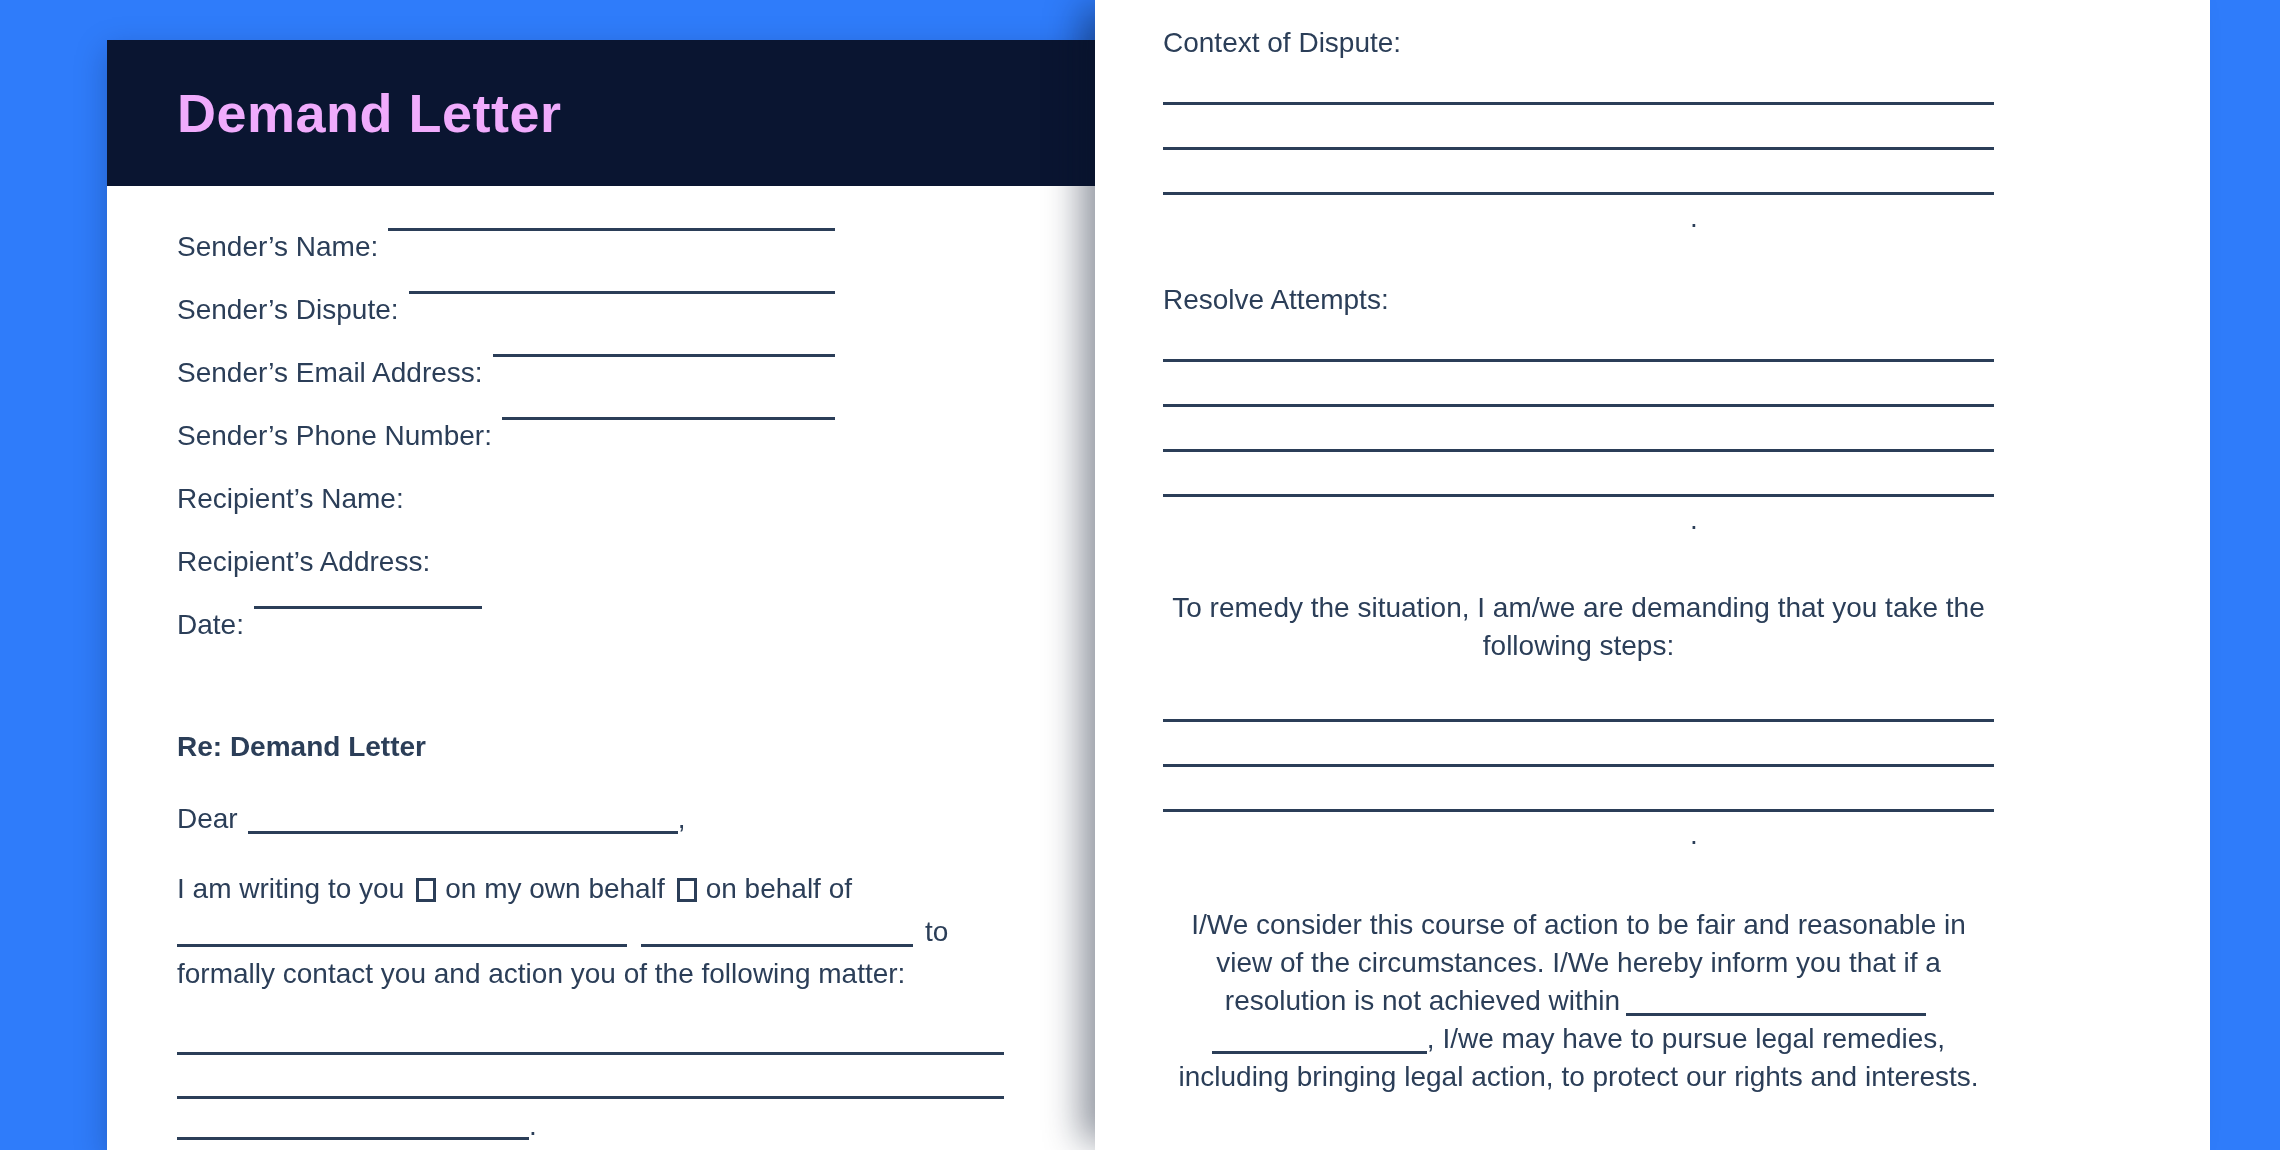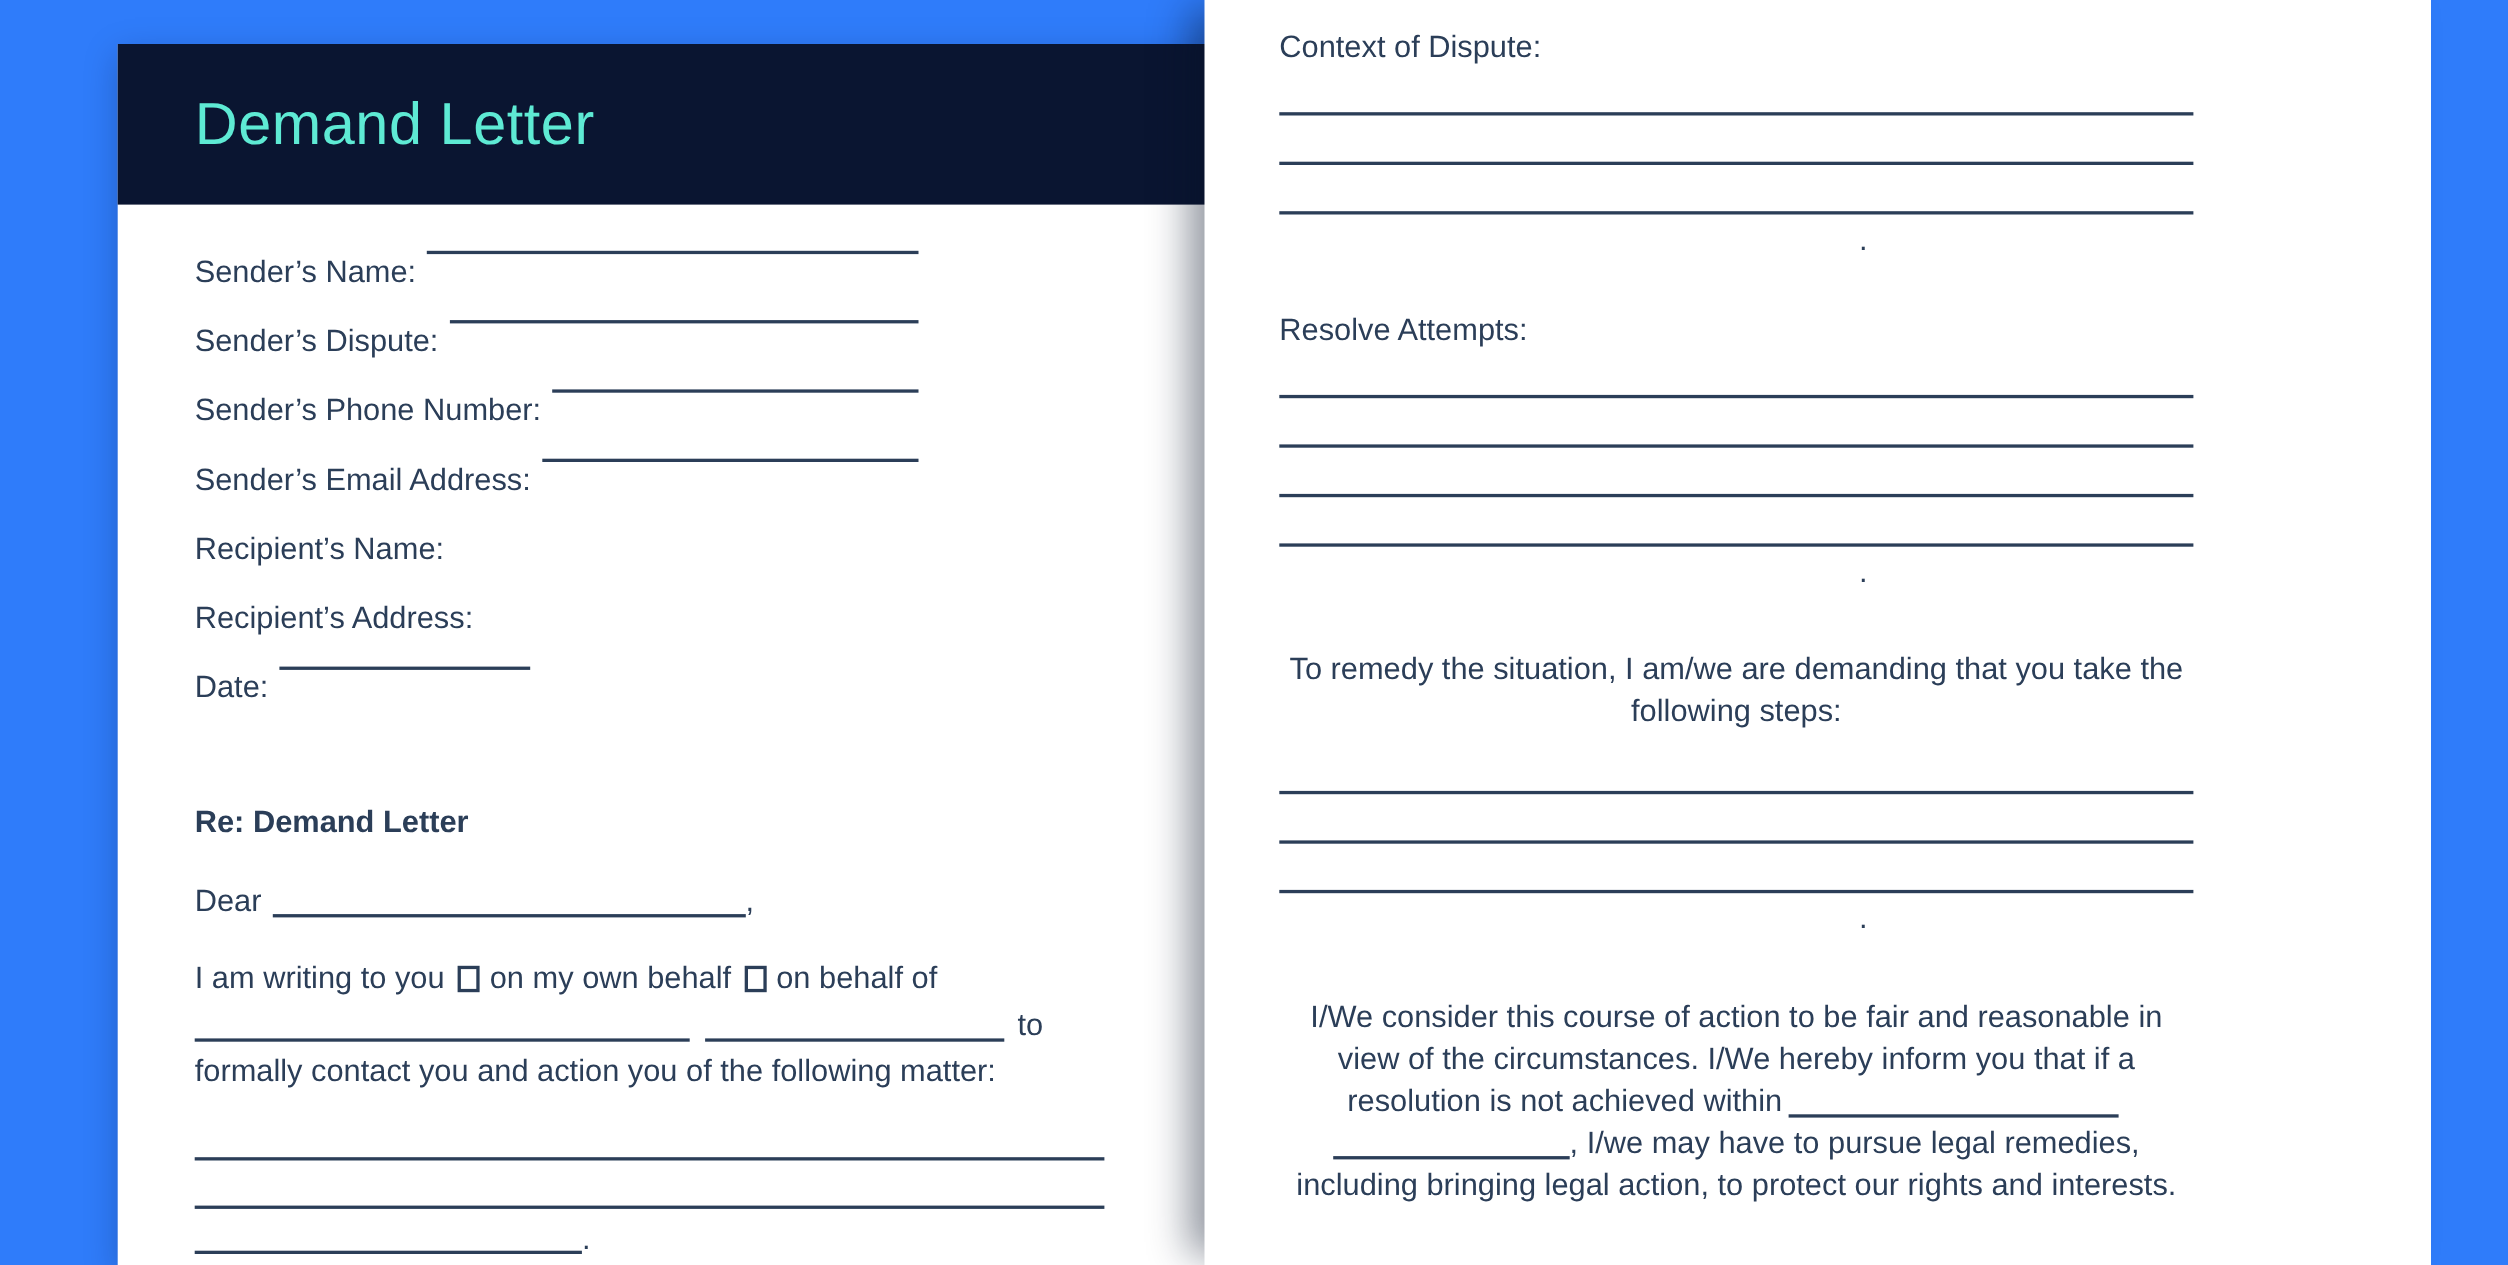--- a/index.html
+++ b/index.html
@@ -18,21 +18,21 @@
   .page-right{
     left:1095px;top:0;width:1115px;height:1150px;
     box-shadow:-22px 0 34px -8px rgba(7,17,40,.45);
     z-index:2;
   }
   .page-header{
     height:146px;background:#0a1531;display:flex;align-items:center;
     padding-left:70px;box-sizing:border-box;
   }
   .title{
-    margin:0;color:#5eead4;font-size:54px;font-weight:400;letter-spacing:.5px;
+    margin:0;color:#f0abfc;font-size:54px;font-weight:700;letter-spacing:.5px;
   }
   .page-body{
     padding:42px 217px 0 70px;font-size:28px;line-height:38px;
   }
   .page-body-right{
     padding:26px 216px 0 68px;font-size:28px;line-height:38px;
   }
   
   .field-row{display:flex;align-items:flex-start;height:36px;margin-bottom:27px;}
   .field-row .label{white-space:nowrap;}
@@ -86,25 +86,25 @@
 
       <div class="field-row w-sender">
         <span class="label">Sender’s Name:</span>
         <span class="fill"></span>
       </div>
       <div class="field-row w-sender">
         <span class="label">Sender’s Dispute:</span>
         <span class="fill"></span>
       </div>
       <div class="field-row w-sender">
-        <span class="label">Sender’s Phone Number:</span>
+        <span class="label">Sender’s Email Address:</span>
         <span class="fill"></span>
       </div>
       <div class="field-row w-sender">
-        <span class="label">Sender’s Email Address:</span>
+        <span class="label">Sender’s Phone Number:</span>
         <span class="fill"></span>
       </div>
       <div class="field-row w-recipient">
         <span class="label">Recipient’s Name:</span>
         <span class="fill"></span>
       </div>
       <div class="field-row w-recipient">
         <span class="label">Recipient’s Address:</span>
         <span class="fill"></span>
       </div>

